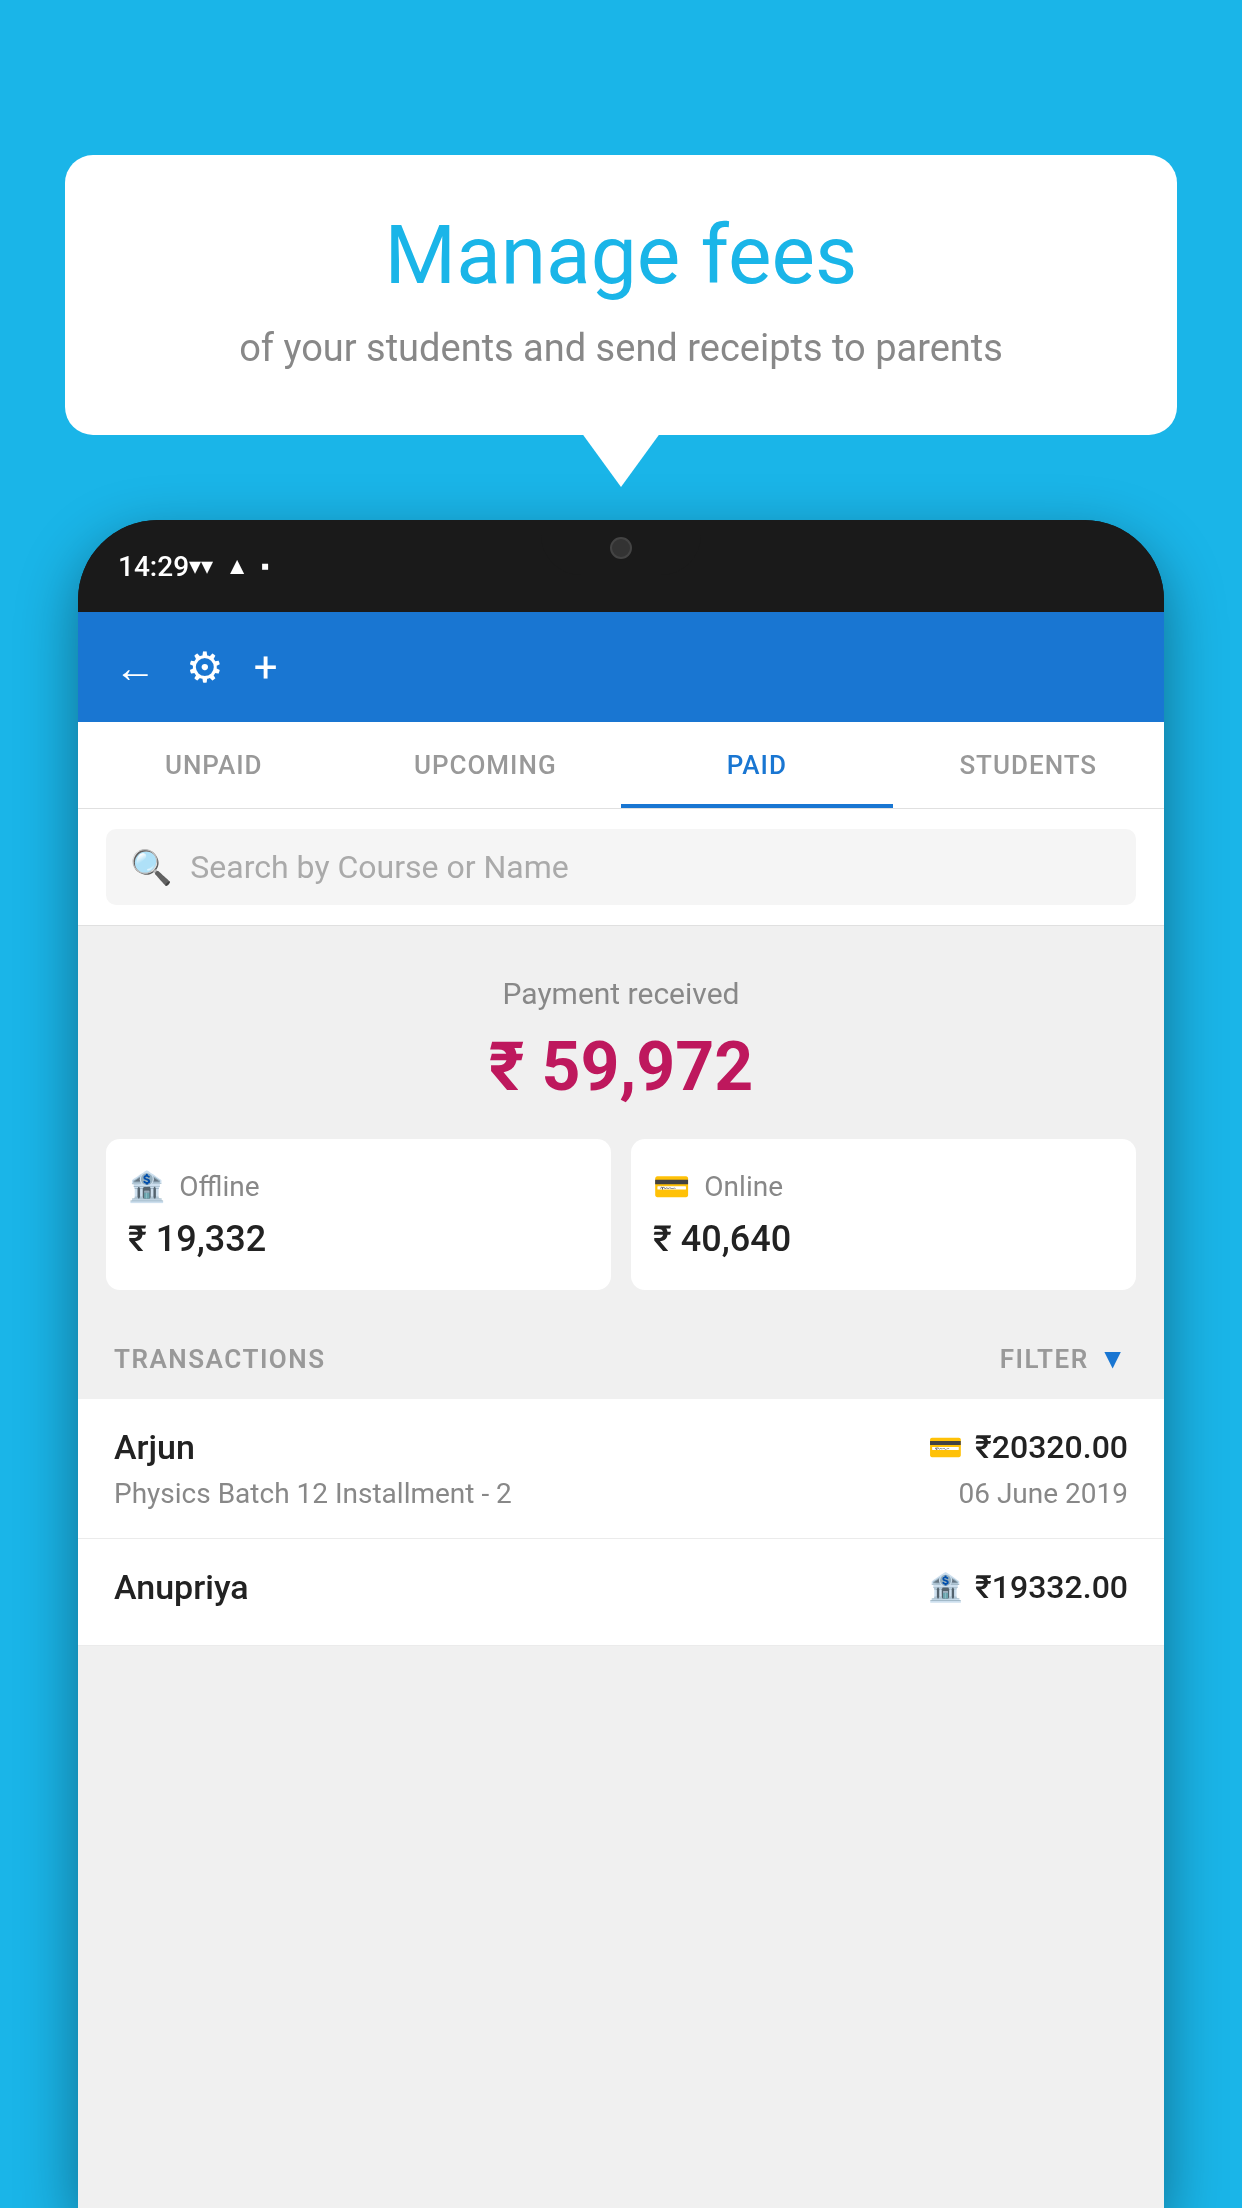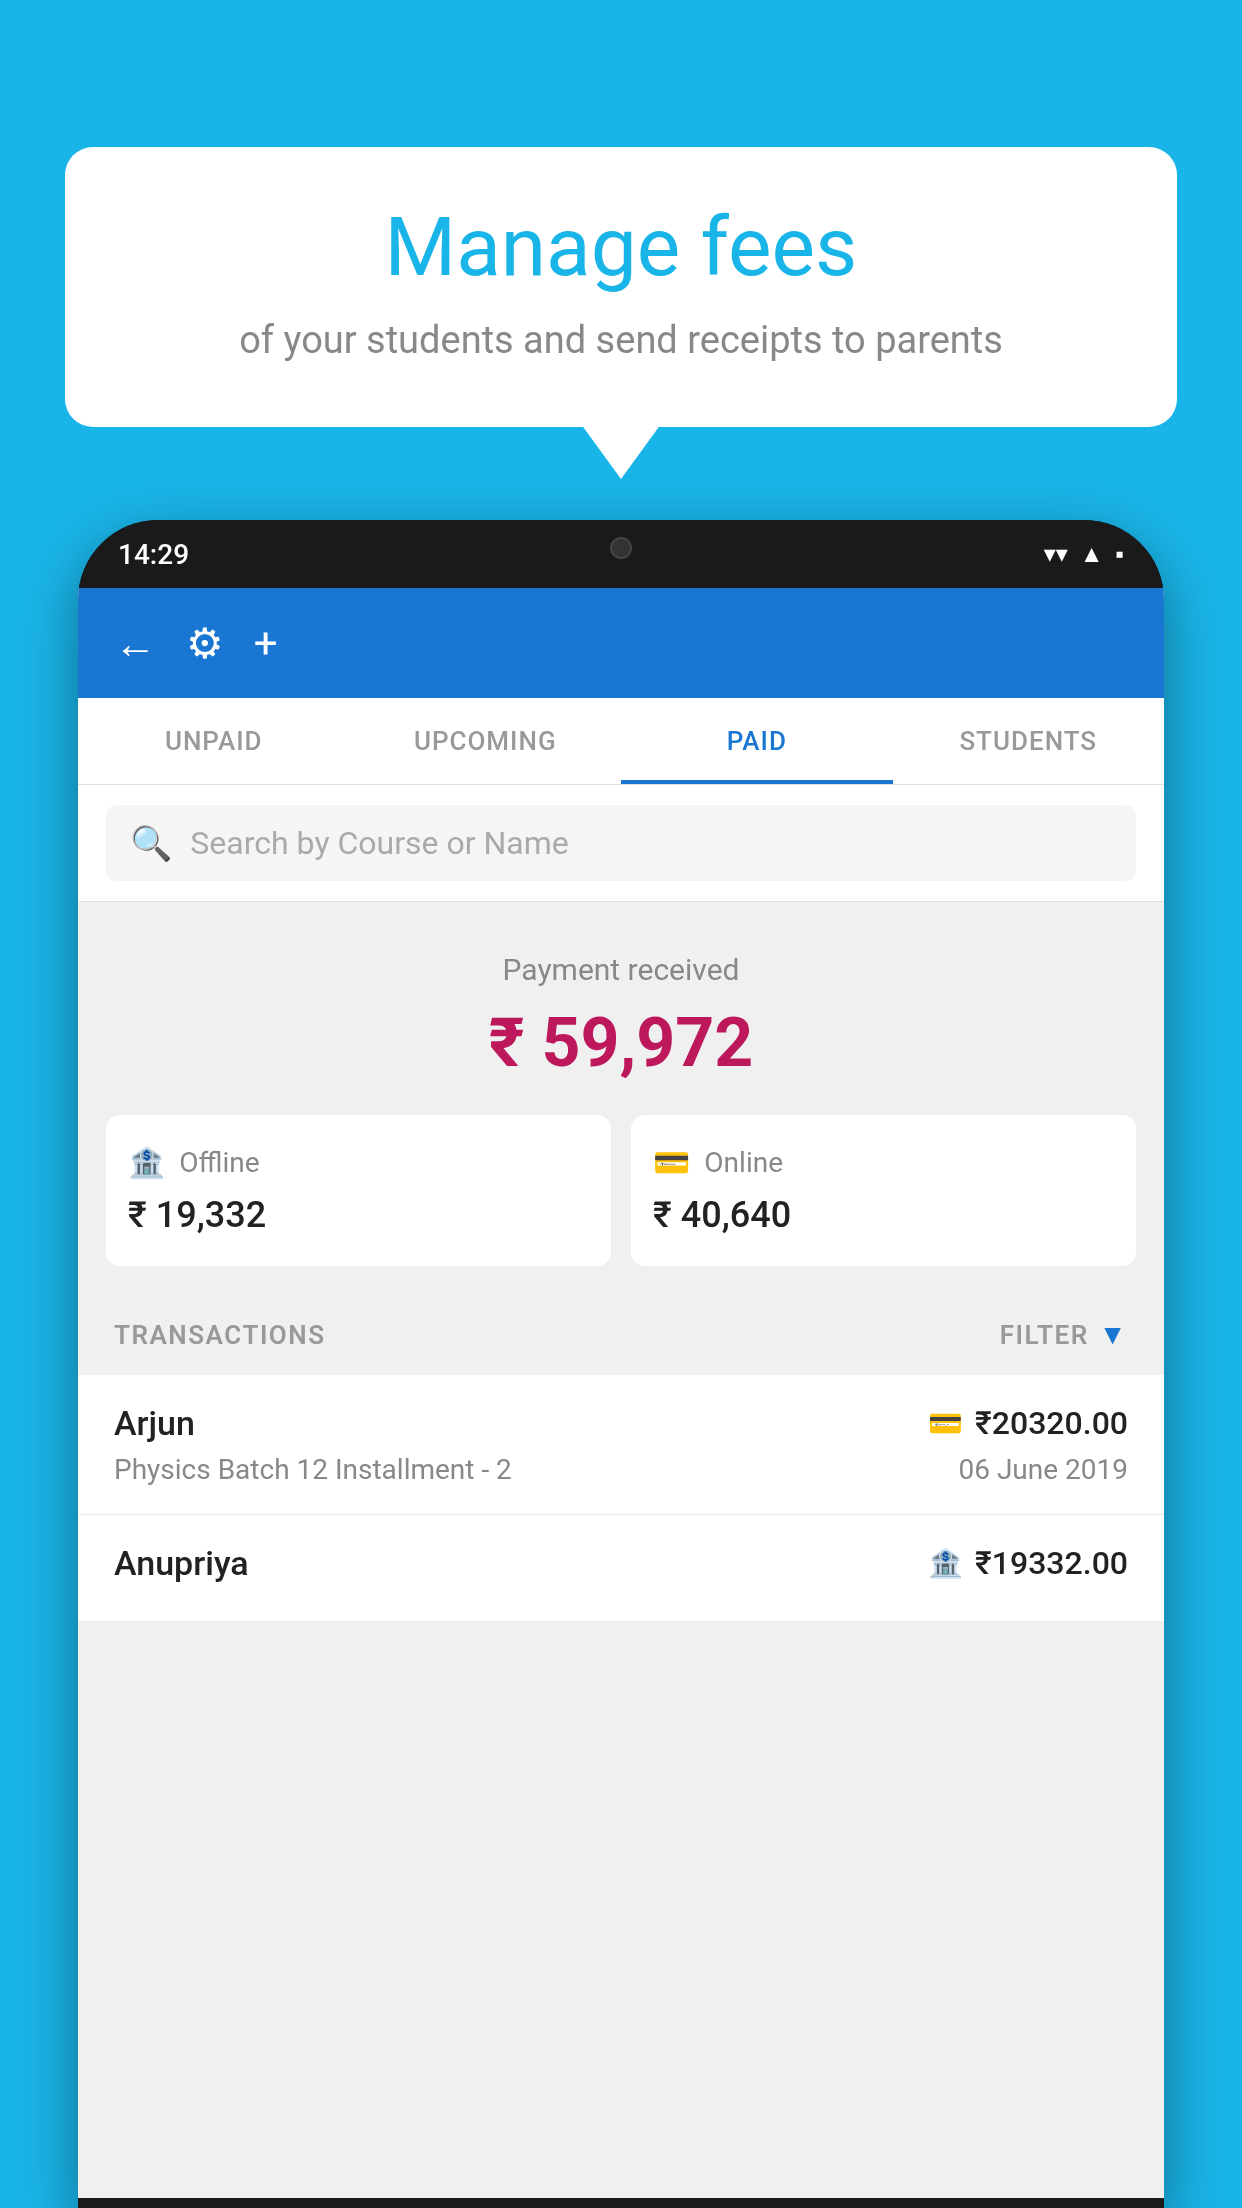--- a/index.html
+++ b/index.html
@@ -9,21 +9,21 @@
       height: 2208px;
       background-color: #1ab5e8;
       font-family: 'Roboto', Arial, sans-serif;
       overflow: hidden;
       position: relative;
     }
 
     
     .speech-bubble-container {
       position: absolute;
-      top: 147px;
+      top: 155px;
       left: 65px;
       right: 65px;
     }
 
     .speech-bubble {
       background: white;
       border-radius: 28px;
       padding: 55px 60px 60px 60px;
       text-align: center;
       position: relative;
@@ -66,24 +66,24 @@
       bottom: 0px;
       background: #1a1a1a;
       border-radius: 80px 80px 0 0;
       overflow: hidden;
       box-shadow: 0 20px 60px rgba(0,0,0,0.4);
     }
 
     
     .phone-top {
       background: #1a1a1a;
-      height: 68px;
-      display: flex;
-      align-items: center;
-      justify-content: space-between;
+      height: 92px;
+      display: flex;
+      align-items: center;
+      justify-content: flex-start;
       padding: 0 40px;
       position: relative;
     }
 
     .phone-notch {
       position: absolute;
       top: 0;
       left: 50%;
       transform: translateX(-50%);
       width: 160px;

